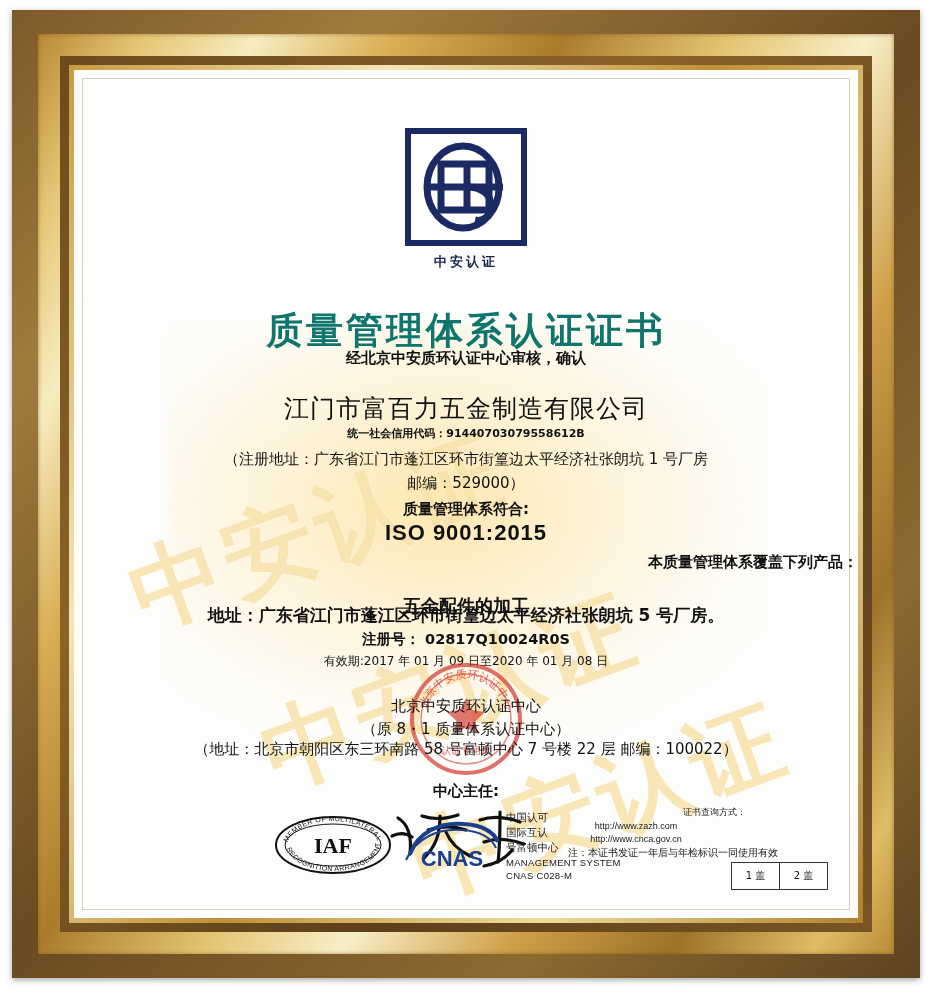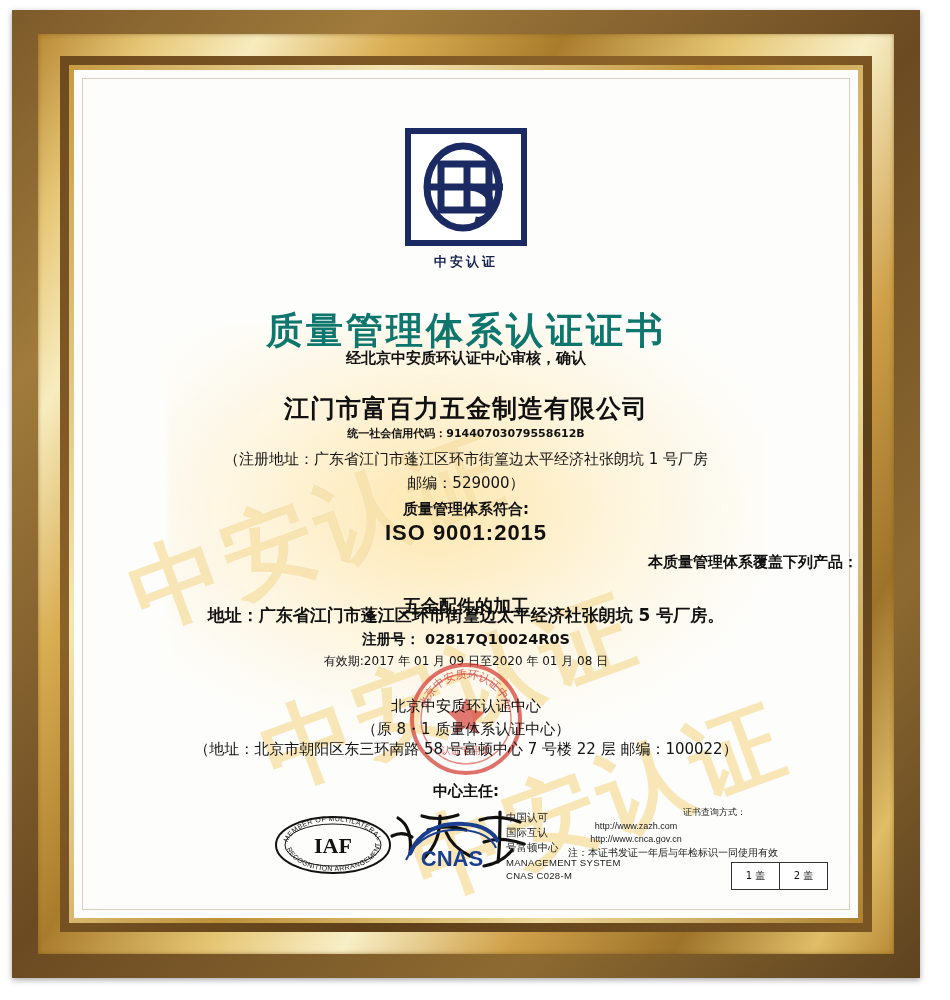--- a/index.html
+++ b/index.html
@@ -151,21 +151,21 @@
     color: #0f766e;
   }
 
   .line {
     position: absolute;
     left: 0; right: 0;
     font-family: "DejaVu Sans", sans-serif;
     color: #111;
   }
   .l-audit   { top: 279px; font-size: 15px; font-weight: 700; }
-  .l-company { top: 322px; font-size: 25px; font-weight: 700; letter-spacing: 1px; }
+  .l-company { top: 322px; font-size: 25px; font-weight: 400; letter-spacing: 1px; }
   .l-credit  { top: 356px; font-size: 11px; font-weight: 700; }
   .l-addr1   { top: 380px; font-size: 15px; }
   .l-post    { top: 404px; font-size: 15px; }
   .l-conform { top: 430px; font-size: 15px; font-weight: 700; }
   .l-iso     { top: 450px; font-size: 22px; font-weight: 700; letter-spacing: 1px; font-family: "Liberation Sans", sans-serif; }
   .l-scope   { top: 483px; font-size: 15px; font-weight: 700; text-align: right; }
   .l-product { top: 524px; font-size: 18px; font-weight: 700; }
   .l-addr2   { top: 534px; font-size: 17px; font-weight: 700; }
   .l-regno   { top: 560px; font-size: 14.5px; font-weight: 700; }
   .l-valid   { top: 583px; font-size: 12px; }

